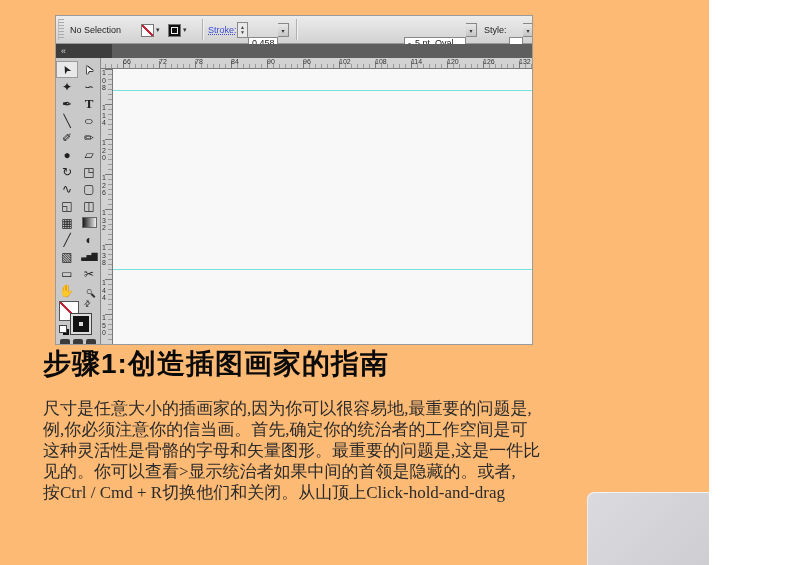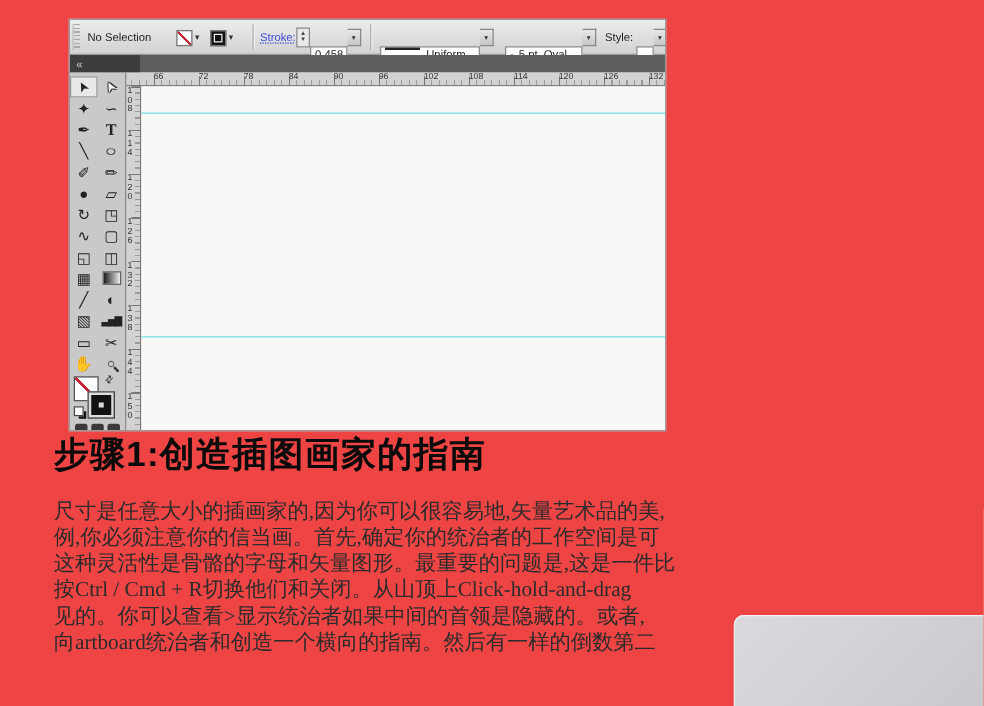--- a/index.html
+++ b/index.html
@@ -1,17 +1,17 @@
 <!DOCTYPE html>
 <html><head>
 <meta charset="utf-8">
 <style>
   html,body{margin:0;padding:0;}
   body{font-family:"Liberation Sans","DejaVu Sans",sans-serif;}
-  .page{position:relative;width:787px;height:565px;background:#ef4444;overflow:hidden;}
+  .page{position:relative;width:709px;height:565px;background:#fdba74;overflow:hidden;}
 
   
   .ai-shot{position:absolute;left:55px;top:15px;width:478px;height:330px;background:#d6d6d6;border:1px solid #9a9a9a;box-sizing:border-box;overflow:hidden;}
 
   
   .control-bar{position:absolute;left:0;top:0;width:478px;height:28px;background:linear-gradient(#ececec,#d2d2d2);border-bottom:1px solid #9a9a9a;box-sizing:border-box;font-size:9px;color:#222;}
   .cb-grip{position:absolute;left:2px;top:3px;width:5px;height:21px;background:repeating-linear-gradient(to bottom,#aaa 0 1px,transparent 1px 3px);border-left:1px solid #bdbdbd;}
   .cb-item{position:absolute;top:0;height:28px;display:flex;align-items:center;}
   .no-selection{left:14px;}
   .swatch-box{width:13px;height:13px;border:1px solid #777;background:#fff;box-sizing:border-box;}
@@ -110,29 +110,20 @@
       <div class="cb-item" style="left:192px">
         <div class="field" style="width:30px">
             <span>0.458</span>
           </div>
         <div class="dd-btn">
             <span>▾</span>
           </div>
       </div>
 
       <div class="cb-sep" style="left:240px"></div>
-      <div class="cb-item" style="left:248px">
-        <div class="field" style="width:80px">
-          <div class="line-preview"></div>
-          <span>Uniform</span>
-        </div>
-        <div class="dd-btn">
-            <span>▾</span>
-          </div>
-      </div>
 
       <div class="cb-item" style="left:348px">
         <div class="field" style="width:62px">
           <span style="margin-right:4px">-</span>
           <span>5 pt. Oval</span>
         </div>
         <div class="dd-btn">
             <span>▾</span>
           </div>
       </div>
@@ -286,22 +277,21 @@
     <div class="canvas-area">
       <div class="guide" style="top: 21px; background: rgb(118, 223, 223);"></div>
       <div class="guide" style="top: 200px; background: rgb(118, 223, 223);"></div>
     </div>
   </div>
 
   <h1 class="article-heading">步骤1:创造插图画家的指南</h1>
 
   <div class="article-body">
 
-  <div class="body-line">尺寸是任意大小的插画家的,因为你可以很容易地,矢量艺术品的美,</div>
+  <div class="body-line">尺寸是任意大小的插画家的,因为你可以很容易地,最重要的问题是,</div>
       <div class="body-line">例,你必须注意你的信当画。首先,确定你的统治者的工作空间是可</div>
       <div class="body-line">这种灵活性是骨骼的字母和矢量图形。最重要的问题是,这是一件比</div>
+      <div class="body-line">见的。你可以查看&gt;显示统治者如果中间的首领是隐藏的。或者,</div>
       <div class="body-line">按Ctrl / Cmd + R切换他们和关闭。从山顶上Click-hold-and-drag</div>
-      <div class="body-line">见的。你可以查看&gt;显示统治者如果中间的首领是隐藏的。或者,</div>
-      <div class="body-line">向artboard统治者和创造一个横向的指南。然后有一样的倒数第二</div>
     </div>
 
   <div class="corner-box"></div>
 </div>
 
 </body></html>

